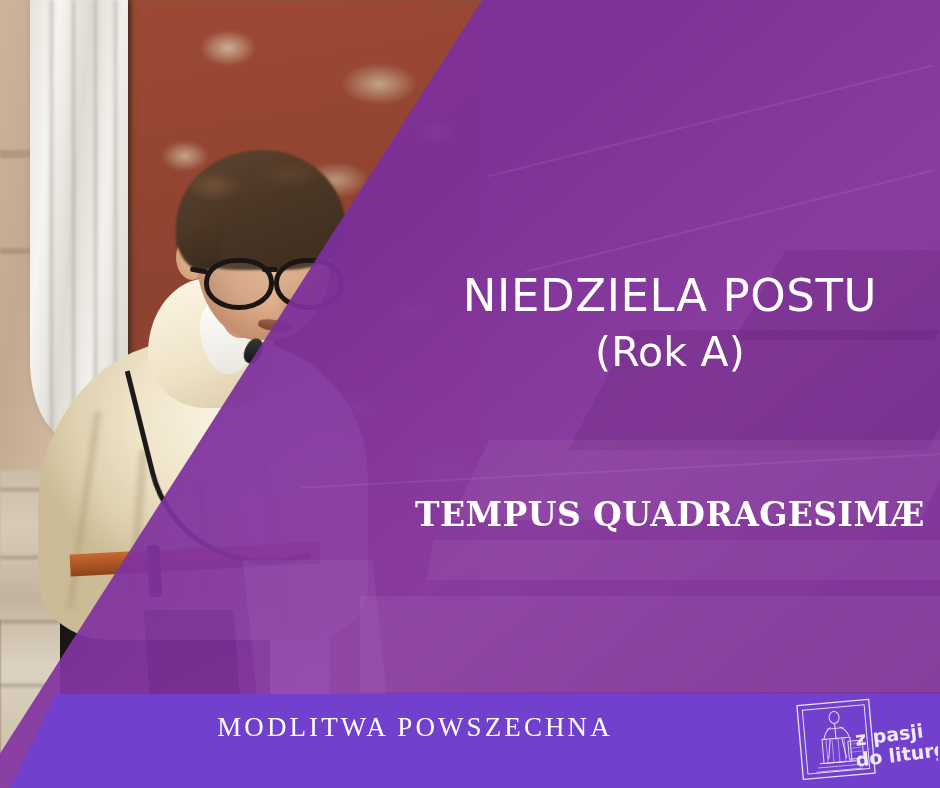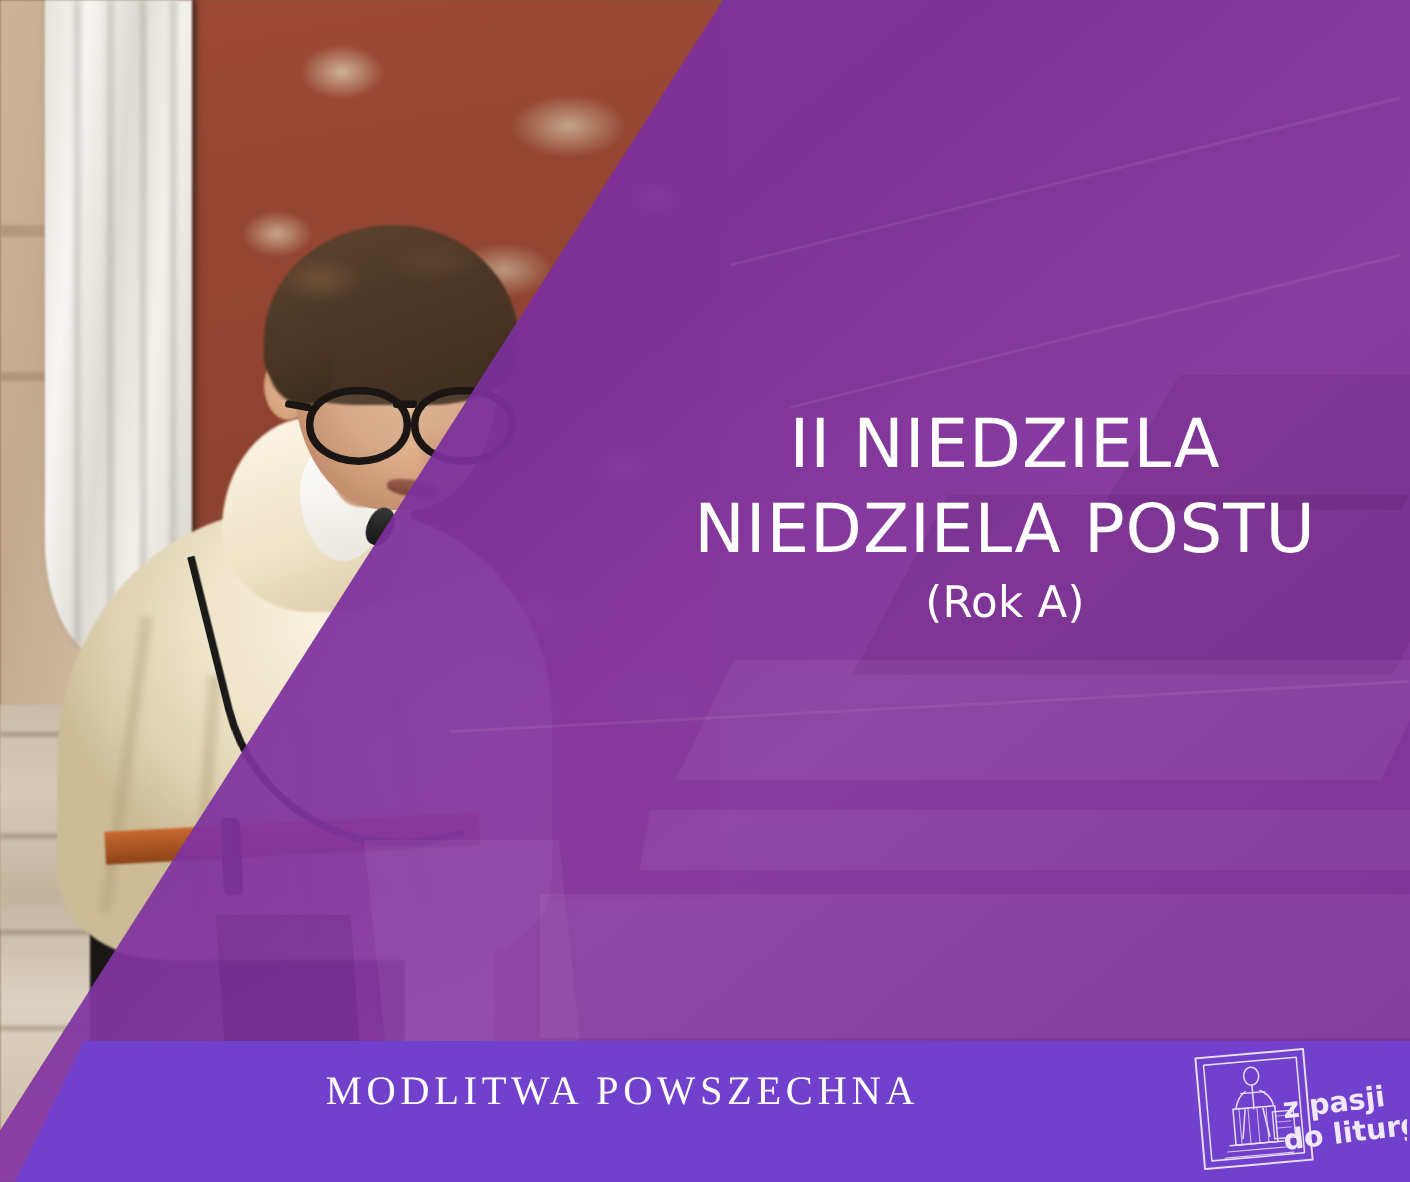--- a/index.html
+++ b/index.html
@@ -240,21 +240,21 @@
   
   .headline{
     position:absolute;left:420px;top:268px;width:500px;
     text-align:center;color:#ffffff;
     font-family:"DejaVu Sans", sans-serif;
     font-weight:400;
     font-size:45px;
     line-height:1.26;
     letter-spacing:.6px;
   }
-  .headline .l3{font-size:29px;letter-spacing:.2px;display:block;margin-top:2px;}
+  .headline .l3{font-size:41px;letter-spacing:.2px;display:block;margin-top:2px;}
   .subhead{
     position:absolute;left:410px;top:495px;width:520px;
     text-align:center;color:#ffffff;
     font-family:"DejaVu Serif", serif;
     font-weight:700;
     font-size:33px;
     letter-spacing:.4px;
     white-space:nowrap;
   }
 
@@ -339,25 +339,25 @@
     <div class="th-shape" style="left:360px;top:596px;width:600px;height:96px;"></div>
     <div class="th-dark" style="left:760px;top:250px;width:200px;height:90px;transform:skewX(-30deg)"></div>
     <div class="th-shape" style="left:250px;top:560px;width:130px;height:140px;transform:skewX(6deg);background:rgba(255,255,255,.05)"></div>
     <div class="th-dark" style="left:150px;top:610px;width:90px;height:180px;transform:skewX(4deg)"></div>
     <div class="diag-line" style="left:480px;top:120px;width:460px;height:2px;transform:rotate(-14deg)"></div>
     <div class="diag-line" style="left:520px;top:220px;width:420px;height:2px;transform:rotate(-14deg)"></div>
     <div class="diag-line" style="left:300px;top:470px;width:640px;height:2px;transform:rotate(-3deg)"></div>
   </div>
 
   <div class="headline">
-    <div>II NIEDZIELA</div>
     <div>NIEDZIELA POSTU</div>
     <span class="l3">(Rok A)</span>
   </div>
 
+  <div class="subhead">TEMPUS QUADRAGESIMÆ</div>
 
   <div class="banner"></div>
   <div class="banner-title">MODLITWA POWSZECHNA</div>
 
   <div class="logo">
     <svg width="146" height="82" viewBox="0 0 146 82" fill="none" stroke="#e8e0f6" stroke-width="1.3" stroke-linejoin="round" stroke-linecap="round">
 
       <g transform="rotate(-5 48 41)">
         <rect x="8" y="4" width="72" height="74" fill="none"></rect>
         <rect x="13" y="9" width="62" height="64" fill="none" stroke-width="1"></rect>

